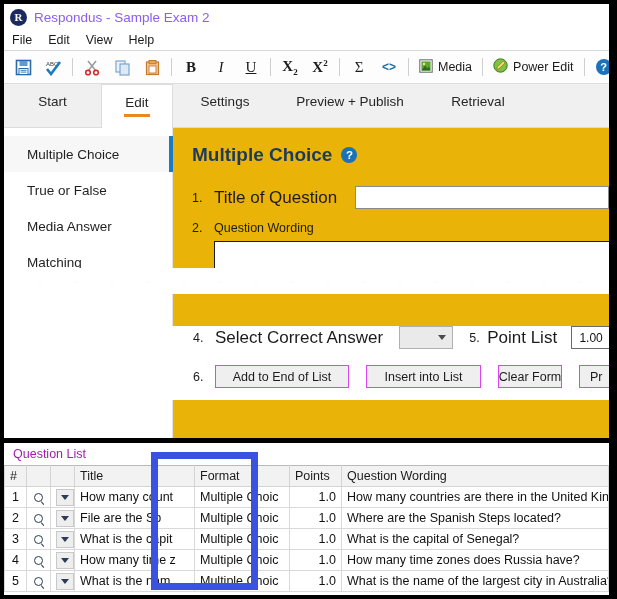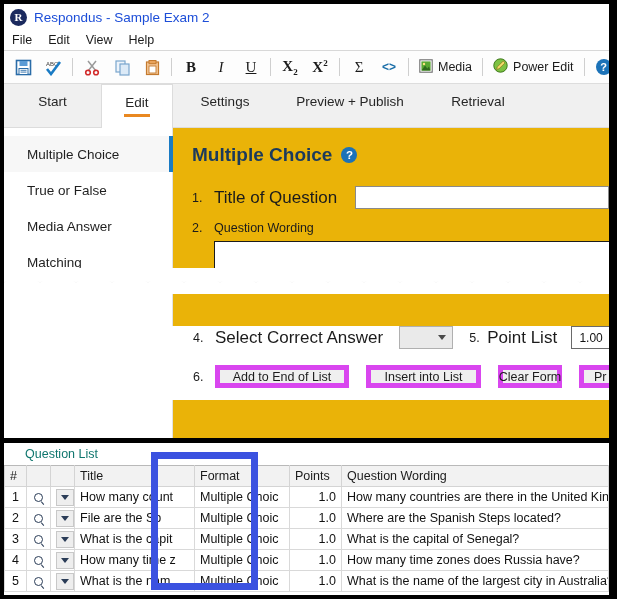--- a/index.html
+++ b/index.html
@@ -37,21 +37,21 @@
     width: 17px; height: 17px; border-radius: 50%;
     background: #1b2a5e;
     color: #ffffff;
     font-size: 11px; font-weight: bold;
     display: flex; align-items: center; justify-content: center;
     font-family: "Liberation Serif", serif;
     margin-right: 7px;
     flex: none;
   }
   #app-title {
-    font-size: 13.5px; color: #1d4ed8;
+    font-size: 13.5px; color: #8b5cf6;
     white-space: nowrap;
   }
 
   
   #menubar {
     height: 21px;
     display: flex; align-items: center;
     padding-left: 8px;
     border-bottom: 1px solid #d8d8d8;
     background: #ffffff;
@@ -257,21 +257,21 @@
     width: 40px; height: 23px;
     border: 1px solid #6a6a6a;
     background: #ffffff;
     font-size: 12px; color: #111;
     display: flex; align-items: center; justify-content: center;
     margin-left: 14px;
     flex: none;
   }
   .form-btn {
     height: 23px;
-    border: 5px solid #d946ef;
+    border: 1px solid #d946ef;
     background: #efefef;
     font-size: 12.5px; color: #1b1b1b;
     display: flex; align-items: center; justify-content: center;
     padding: 0 10px;
     margin-right: 17px;
     white-space: nowrap;
     flex: none;
   }
 
   
@@ -279,22 +279,22 @@
     position: absolute;
     left: 4px; top: 443px;
     width: 609px; height: 152px;
     background: #ffffff;
     overflow: hidden;
     border-right: 4px solid #000;
   }
   #qlist-title {
     height: 22px;
     display: flex; align-items: center;
-    padding-left: 21px;
-    font-size: 12.5px; color: #0f766e;
+    padding-left: 9px;
+    font-size: 12.5px; color: #a21caf;
     background: #ffffff;
   }
   table.qtable {
     width: 100%;
     border-collapse: collapse;
     font-size: 12.5px;
     table-layout: fixed;
   }
   table.qtable th {
     background: #f2f2f2;

